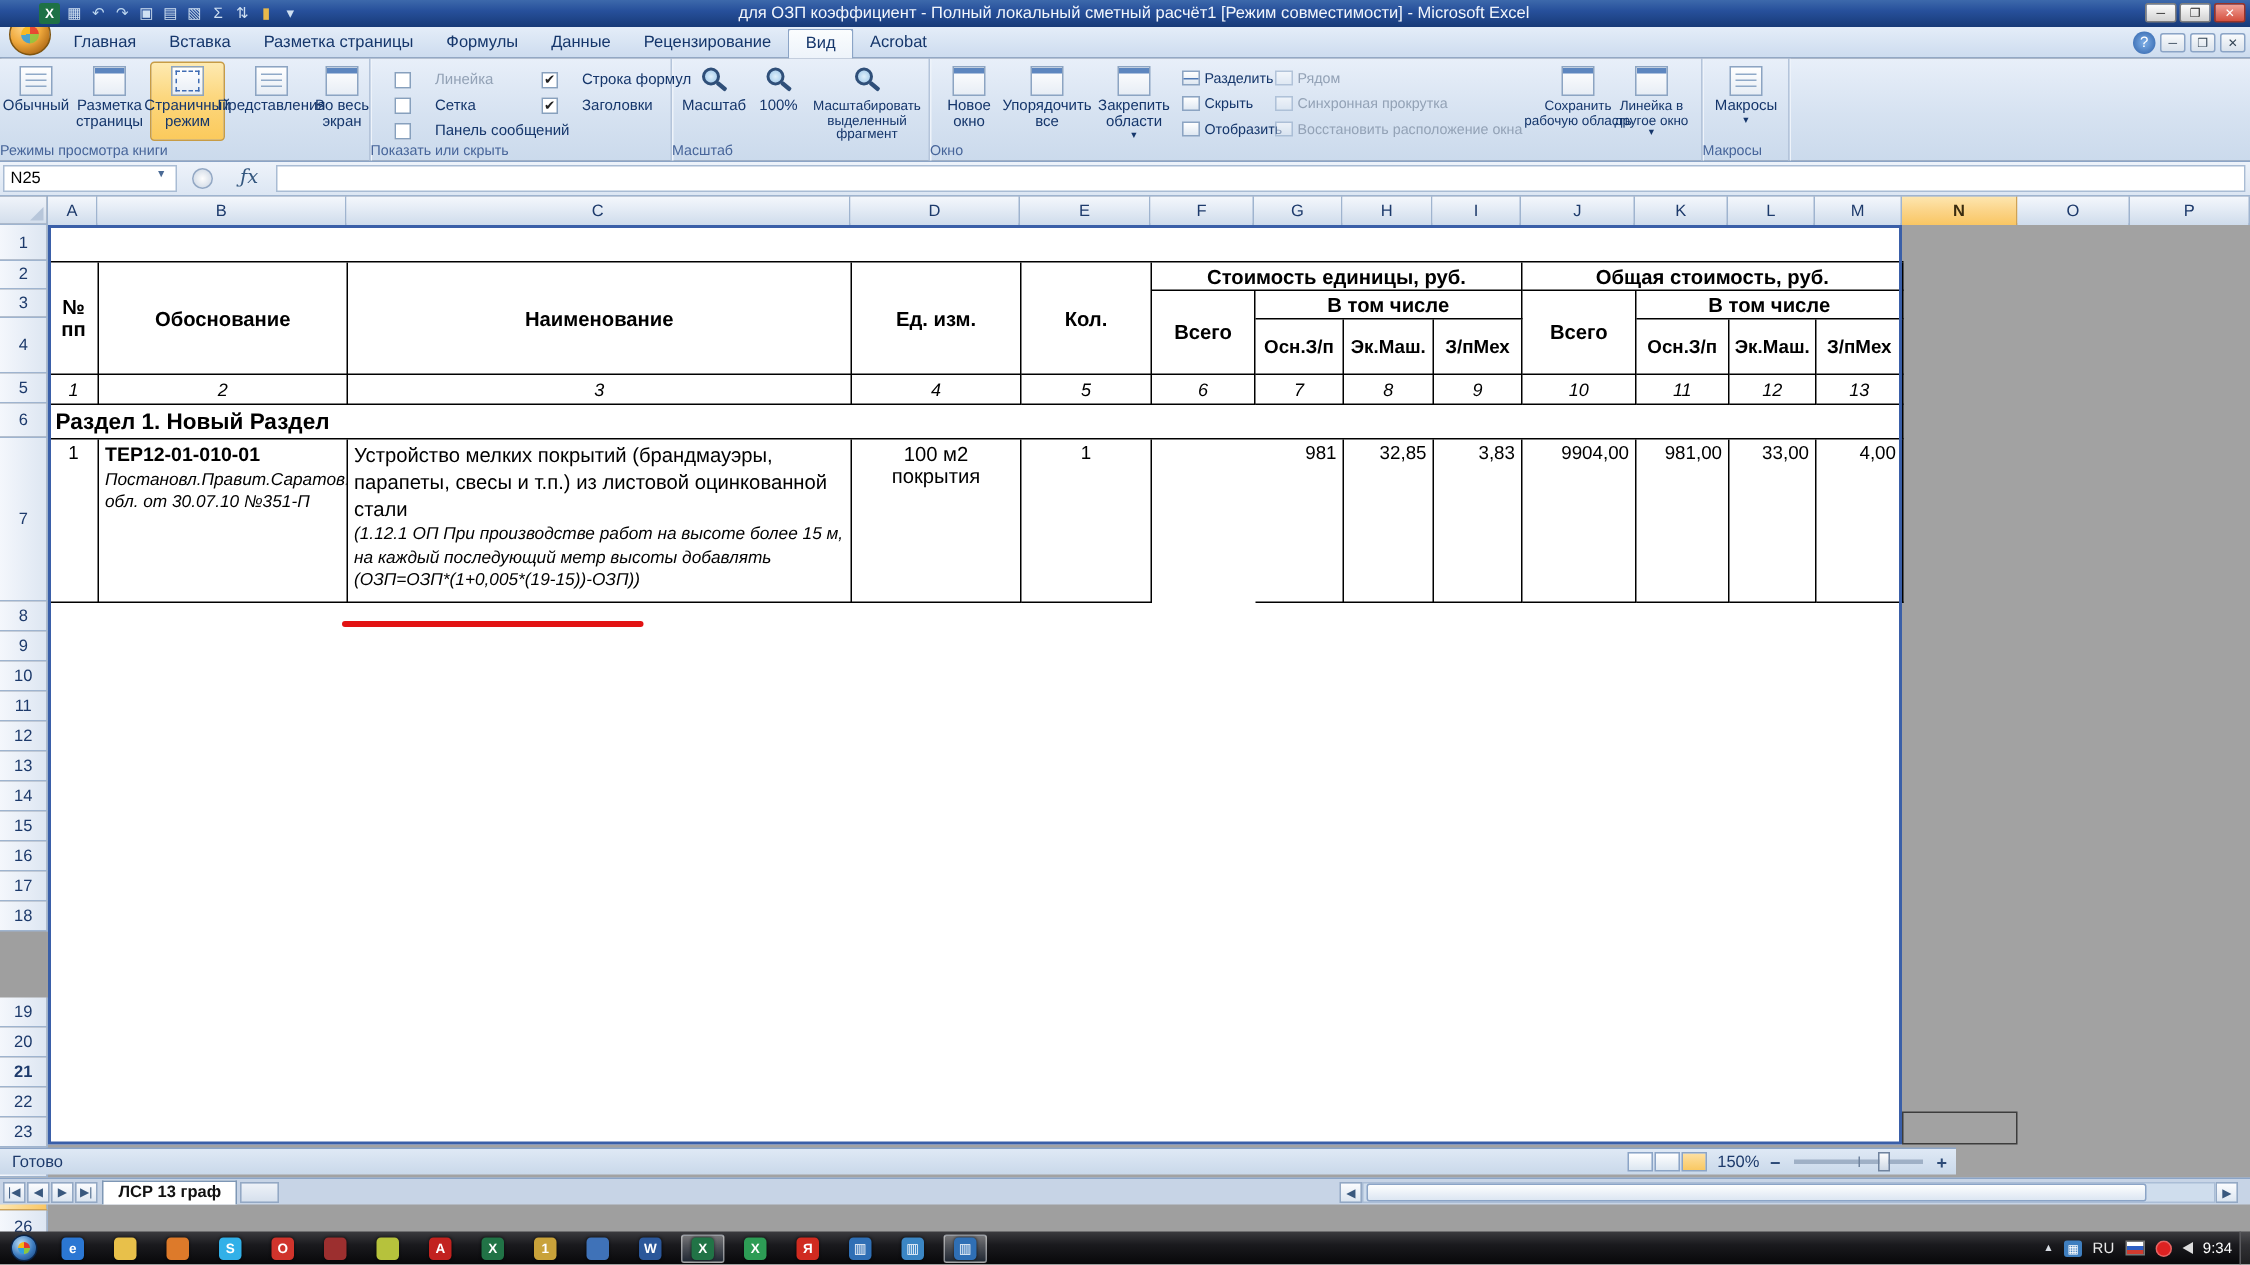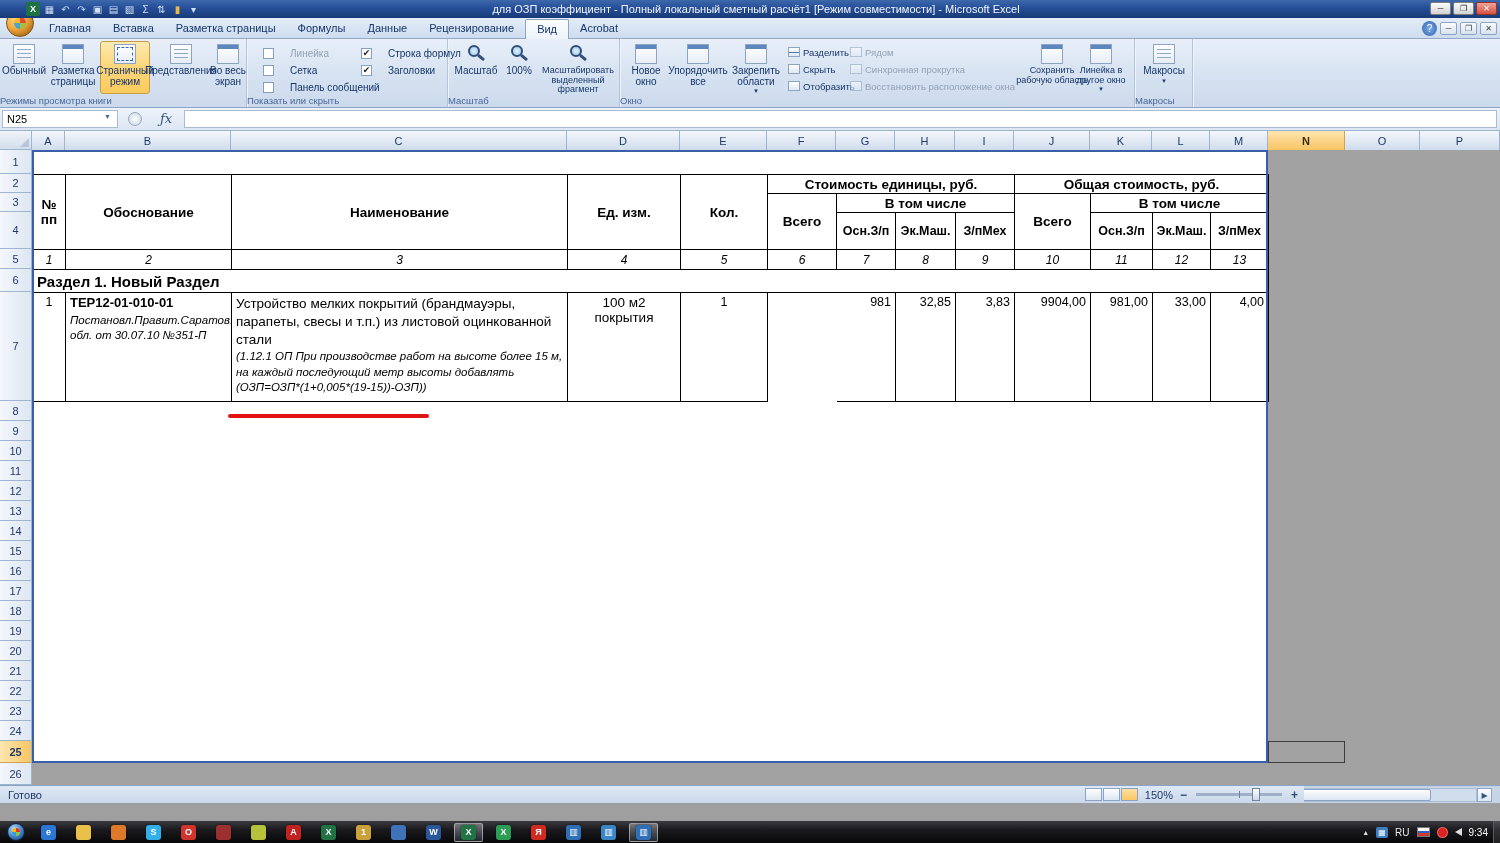--- a/index.html
+++ b/index.html
@@ -131,21 +131,21 @@
   .stub { width:26px; height:14px; background:linear-gradient(#eef2f8,#d6e0ed); border:1px solid #93a8c4; margin-left:2px; }
   .hscroll { position:absolute; left:893px; right:8px; top:2px; height:14px; display:flex; }
   .sarr { width:15px; height:14px; background:linear-gradient(#fbfcfe,#dde6f1); border:1px solid #93a8c4;
     font-size:8px; color:#39587e; display:flex; align-items:center; justify-content:center; flex:none; }
   .strack { flex:1; background:#cfdded; border:1px solid #aabdd6; position:relative; }
   .sthumb { position:absolute; left:2px; top:0; bottom:0; width:520px; background:linear-gradient(#fdfefe,#dce6f2);
     border:1px solid #8ba4c6; border-radius:2px; }
 
   
   .statusbar { position:absolute; left:0; top:765px; width:1304px; height:18px;
-    background:linear-gradient(#dfe9f5,#c9d8ea); border-top:1px solid #8ba4c6; z-index:15;margin-top:20px; }
+    background:linear-gradient(#dfe9f5,#c9d8ea); border-top:1px solid #8ba4c6; z-index:15; }
   .sb-ready { position:absolute; left:8px; top:3px; color:#1d3a6b; }
   .sb-right { position:absolute; right:6px; top:2px; display:flex; align-items:center; gap:7px; }
   .vbgrp { display:flex; gap:1px; }
   .vb { width:17px; height:13px; border:1px solid #8ba4c6; background:linear-gradient(#fff,#dce6f1); }
   .vb.on { background:linear-gradient(#fde0a2,#f9c863); }
   .zoomlab { color:#1d3a6b; }
   .zsym { color:#2c4a77; font-weight:bold; font-size:12px; line-height:12px; }
   .ztrack { width:86px; height:3px; background:#9fb0c6; position:relative; margin:0 2px; }
   .ztrack::before { content:""; position:absolute; left:50%; top:-2px; width:1px; height:7px; background:#70839e; }
   .zthumb { position:absolute; left:56px; top:-5px; width:8px; height:13px;
@@ -392,23 +392,23 @@
     <div class="rowh" style="height: 20px;">9</div>
     <div class="rowh" style="height: 20px;">10</div>
     <div class="rowh" style="height: 20px;">11</div>
     <div class="rowh" style="height: 20px;">12</div>
     <div class="rowh" style="height: 20px;">13</div>
     <div class="rowh" style="height: 20px;">14</div>
     <div class="rowh" style="height: 20px;">15</div>
     <div class="rowh" style="height: 20px;">16</div>
     <div class="rowh" style="height: 20px;">17</div>
     <div class="rowh" style="height: 20px;">18</div>
-    <div class="rowh" style="height: 20px;">19</div>
+    <div class="rowh" style="height: 20px; margin-top: 44px;">19</div>
     <div class="rowh" style="height: 20px;">20</div>
-    <div class="rowh" style="height: 20px;">21</div>
+    <div class="rowh" style="height: 20px; font-weight: bold;">21</div>
     <div class="rowh" style="height: 20px;">22</div>
     <div class="rowh" style="height: 20px;">23</div>
     <div class="rowh" style="height: 20px;">24</div>
     <div class="rowh sel" style="height: 22px;">25</div>
     <div class="rowh" style="height: 22px;">26</div>
   </div>
 
 <div class="canvas">
   <div class="pa-white"></div>
 

